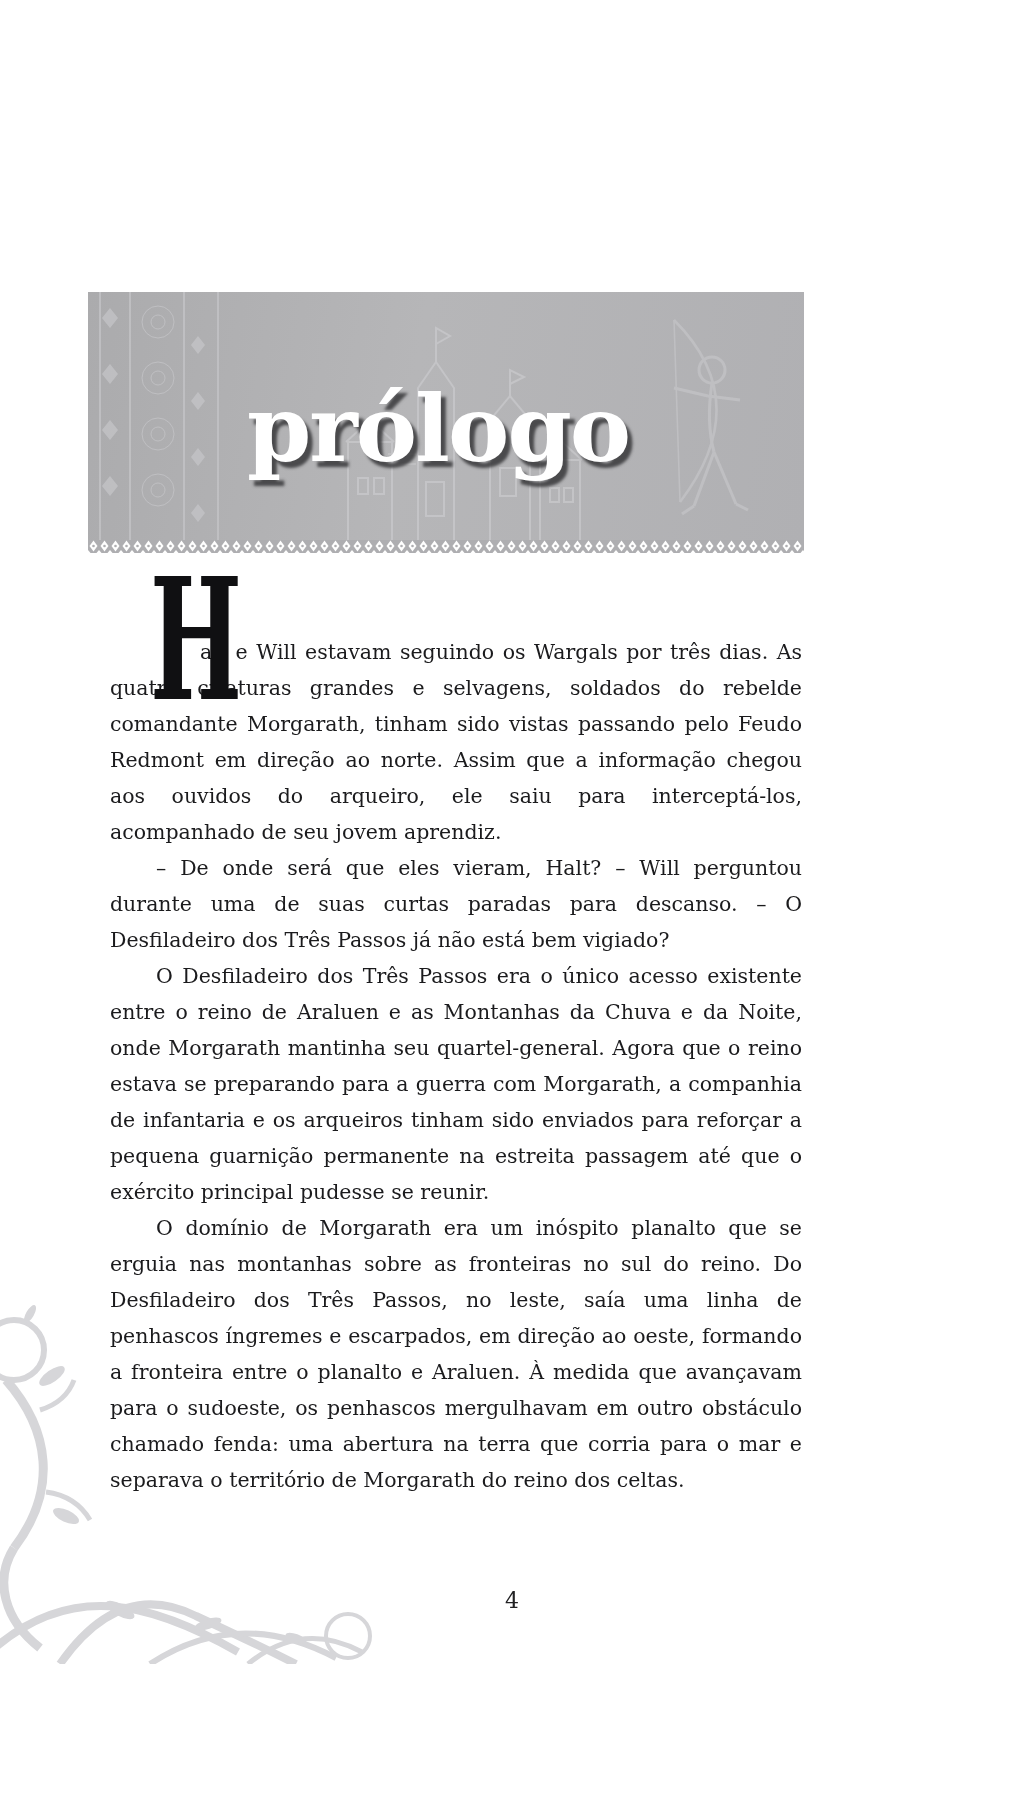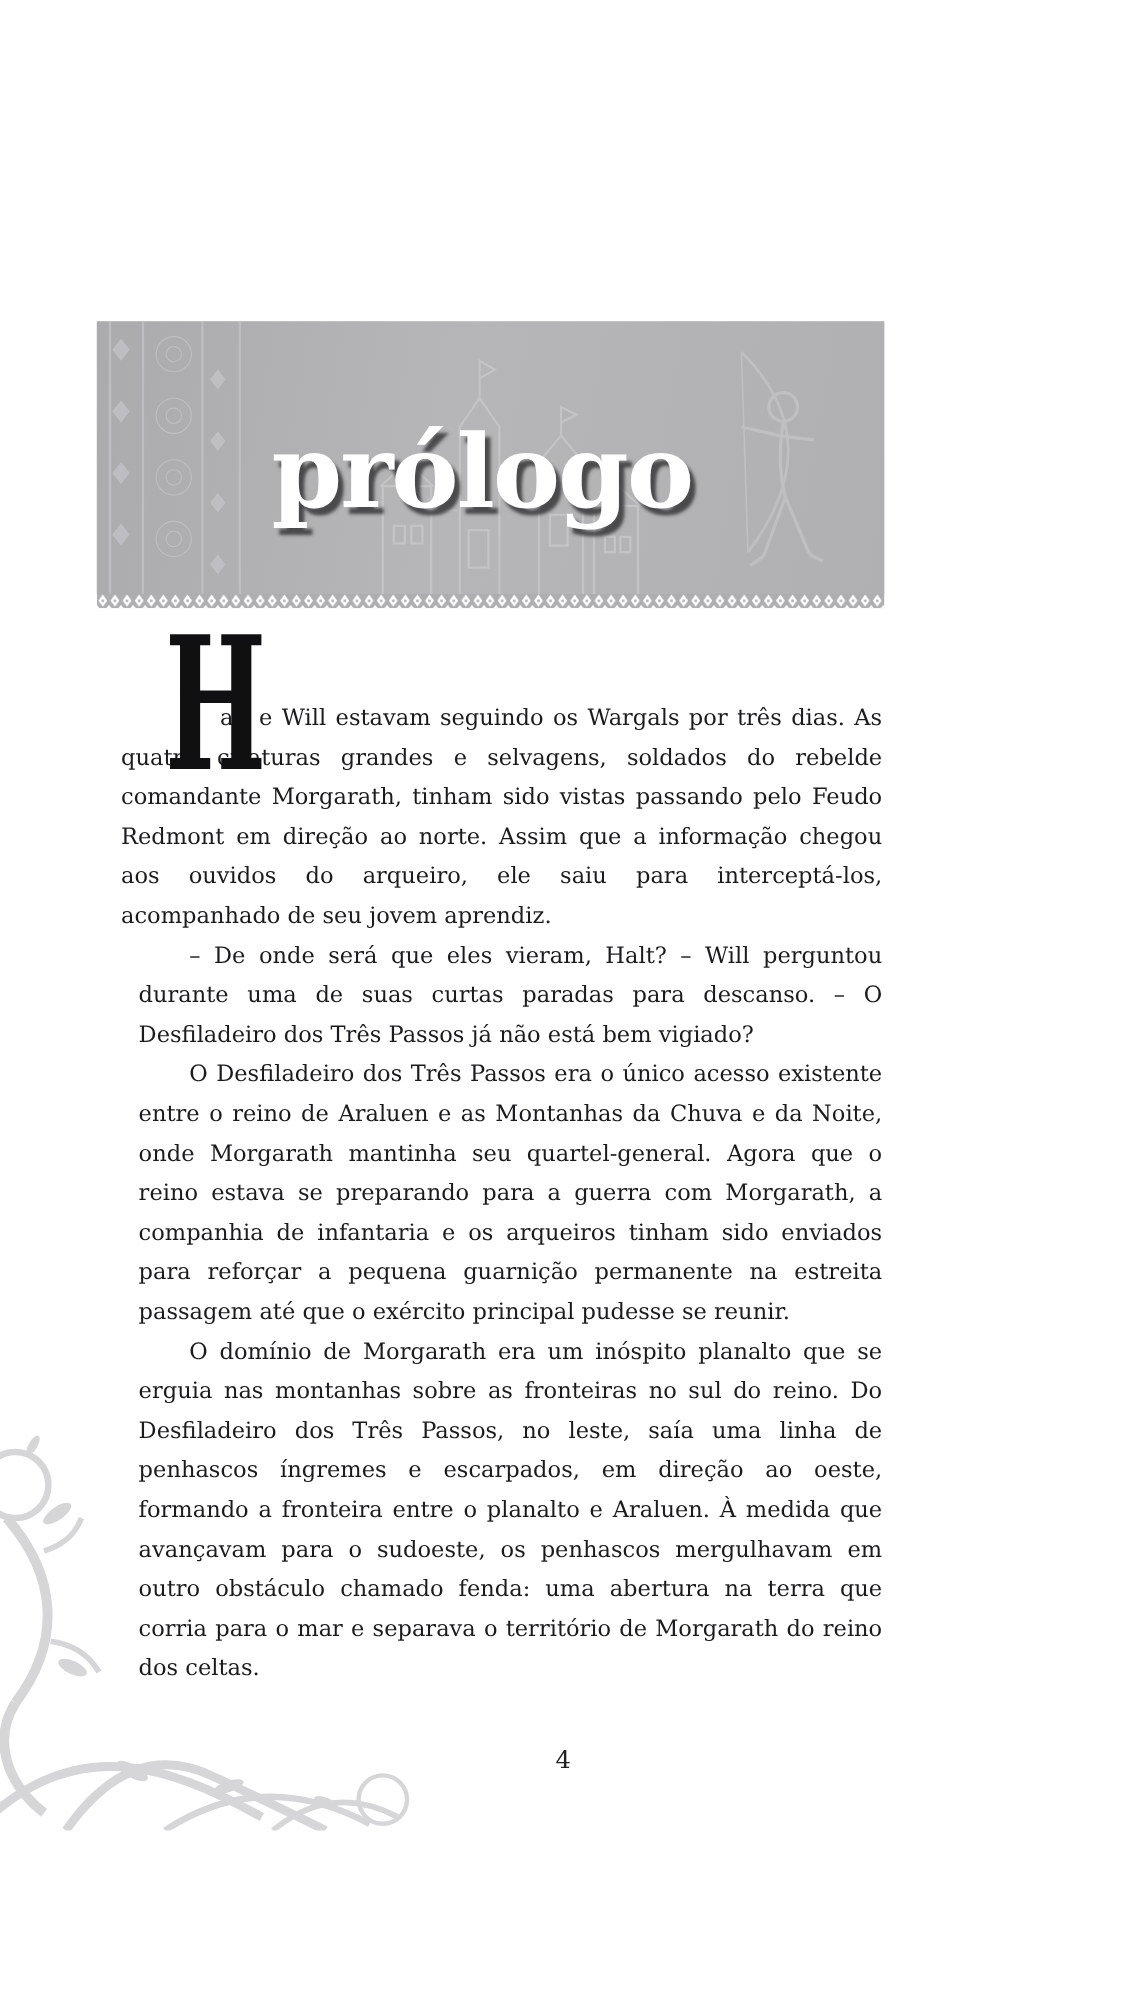--- a/index.html
+++ b/index.html
@@ -52,21 +52,21 @@
   .text-col {
     position: absolute;
     left: 110px;
     top: 634px;
     width: 692px;
     font-size: 20.5px;
     line-height: 36px;
     text-align: justify;
   }
   .text-col p { margin: 0; }
-  .text-col p.indent { text-indent: 46px; margin-left: 16px; }
+  .text-col p.indent { text-indent: 46px; }
   .first-par { position: relative; text-indent: 90px; }
   .dropcap {
     position: absolute;
     left: 40px;
     top: -78px;
     display: inline-block;
     font-family: "DejaVu Serif", serif;
     font-weight: bold;
     font-size: 168px;
     line-height: 1;

